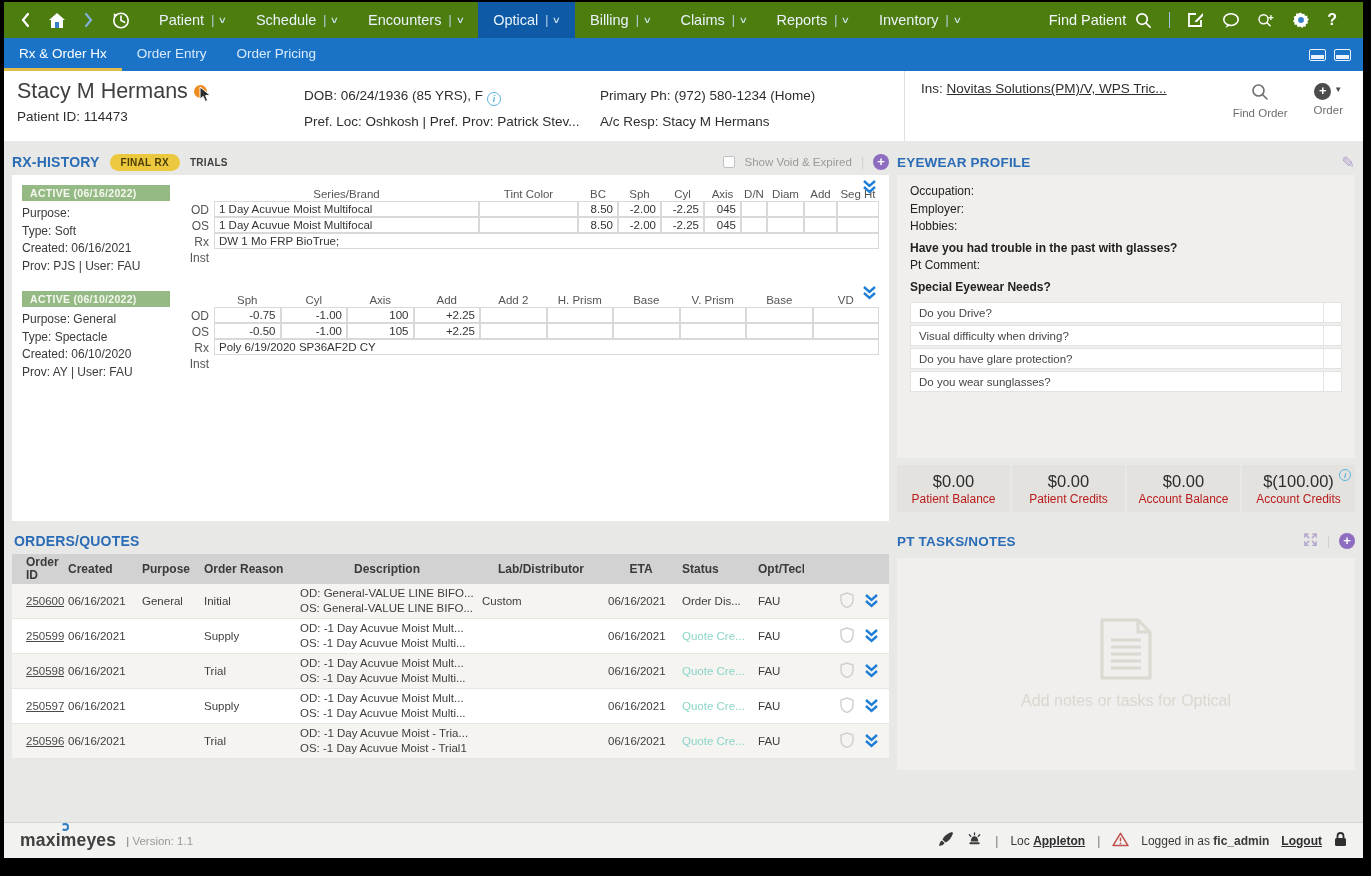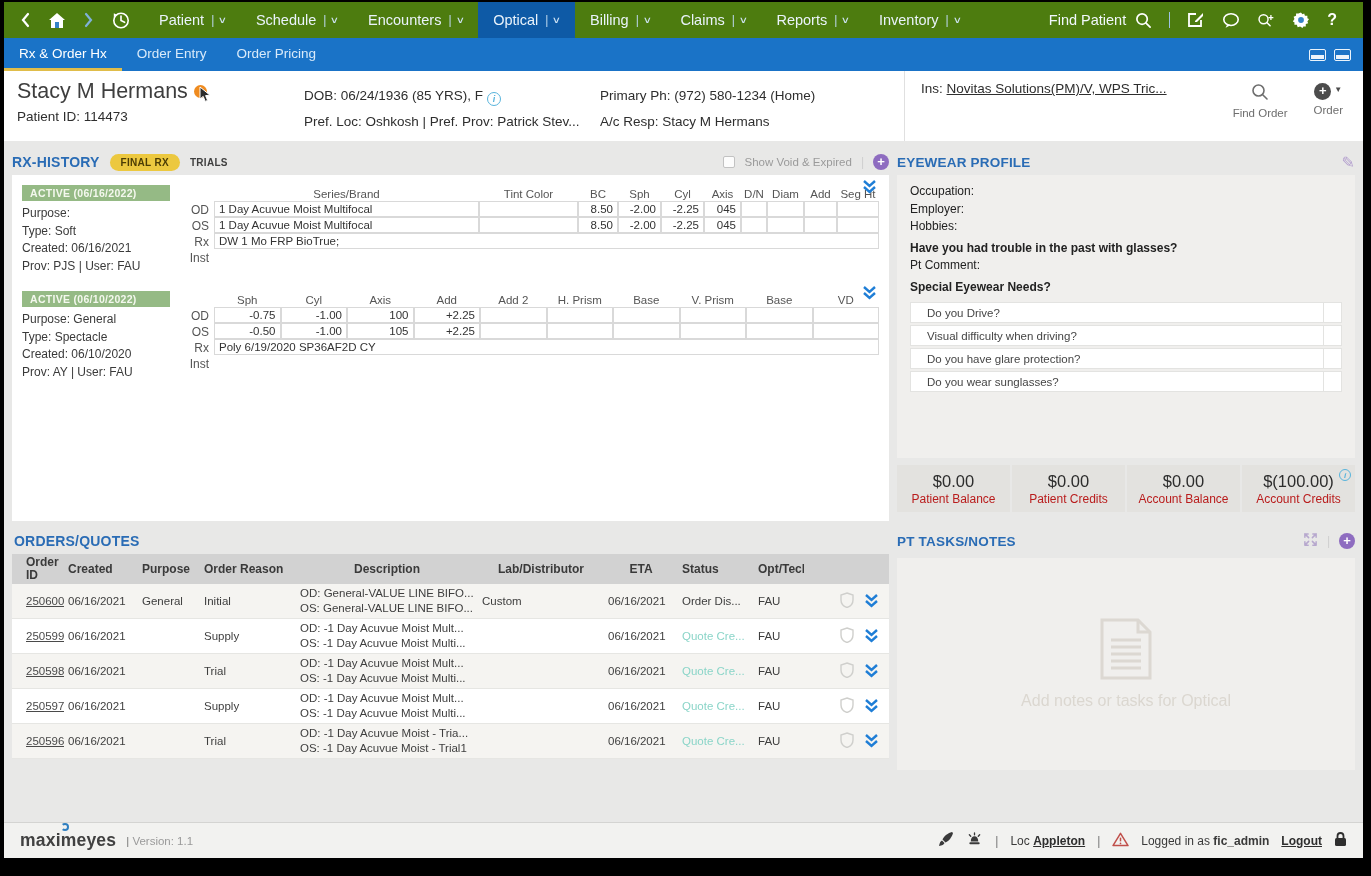--- a/index.html
+++ b/index.html
@@ -108,21 +108,21 @@
   
   .rsec-head { height:26px; display:flex; align-items:center; }
   .rsec-head .sec-title { font-size:13.5px; }
   .rsec-icons { margin-left:auto; display:flex; align-items:center; gap:9px; }
   .pencil { color:#b39fce; font-size:16px; cursor:pointer; }
   .profile-card { background:#f0efed; height:283px; padding:8px 13px; font-size:12px; color:#222; }
   .pf-line { font-weight:normal; line-height:17.5px; }
   .pf-q { font-weight:bold; margin-top:4px; line-height:17.5px; }
   .quest-list { margin-top:6px; }
   .quest { display:flex; background:#fff; border:1px solid #e3e3e1; margin-bottom:2px; height:21px; align-items:center; }
-  .quest .qt { flex:1; font-size:11.5px; color:#454545; font-weight:normal; padding:0 16px; }
+  .quest .qt { flex:1; font-size:11.5px; color:#454545; font-weight:normal; padding:0 8px; }
   .quest .qbox { width:18px; align-self:stretch; border-left:1px solid #e3e3e1; }
 
   .bal-strip { display:flex; gap:2px; margin-top:7px; }
   .bal { flex:1; background:#e3e2df; text-align:center; padding:7px 0 6px; position:relative; }
   .bal .bv { font-size:16.5px; color:#2d2d2d; }
   .bal .bl { font-size:12px; color:#b91c1c; margin-top:1px; }
   .bal .info-i { position:absolute; top:4px; right:4px; width:12px; height:12px; font-size:8px; }
 
   .tasks-head { margin-top:16px; }
   .tasks-card { background:#f0efed; height:212px; margin-top:4px; display:flex; flex-direction:column; align-items:center; justify-content:center; gap:8px; }

